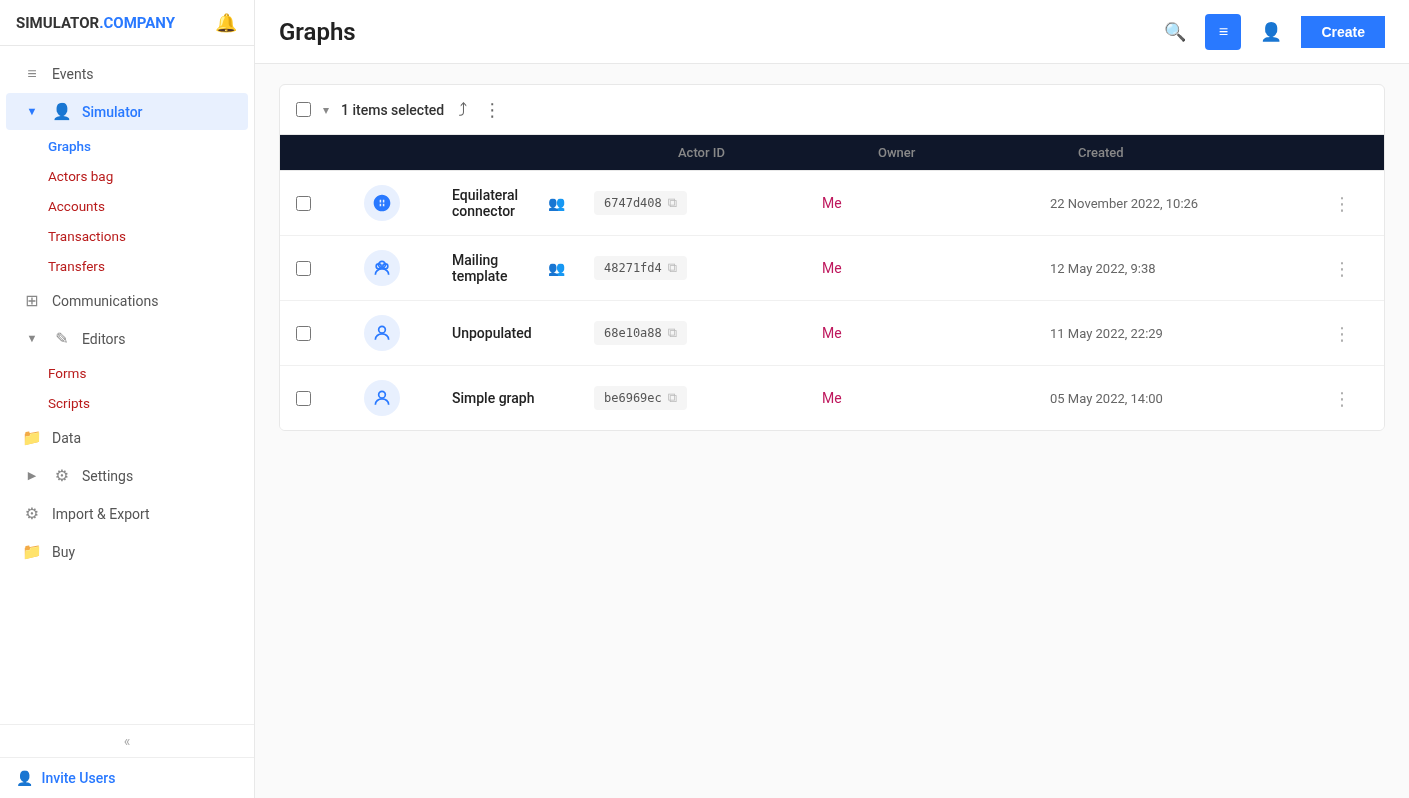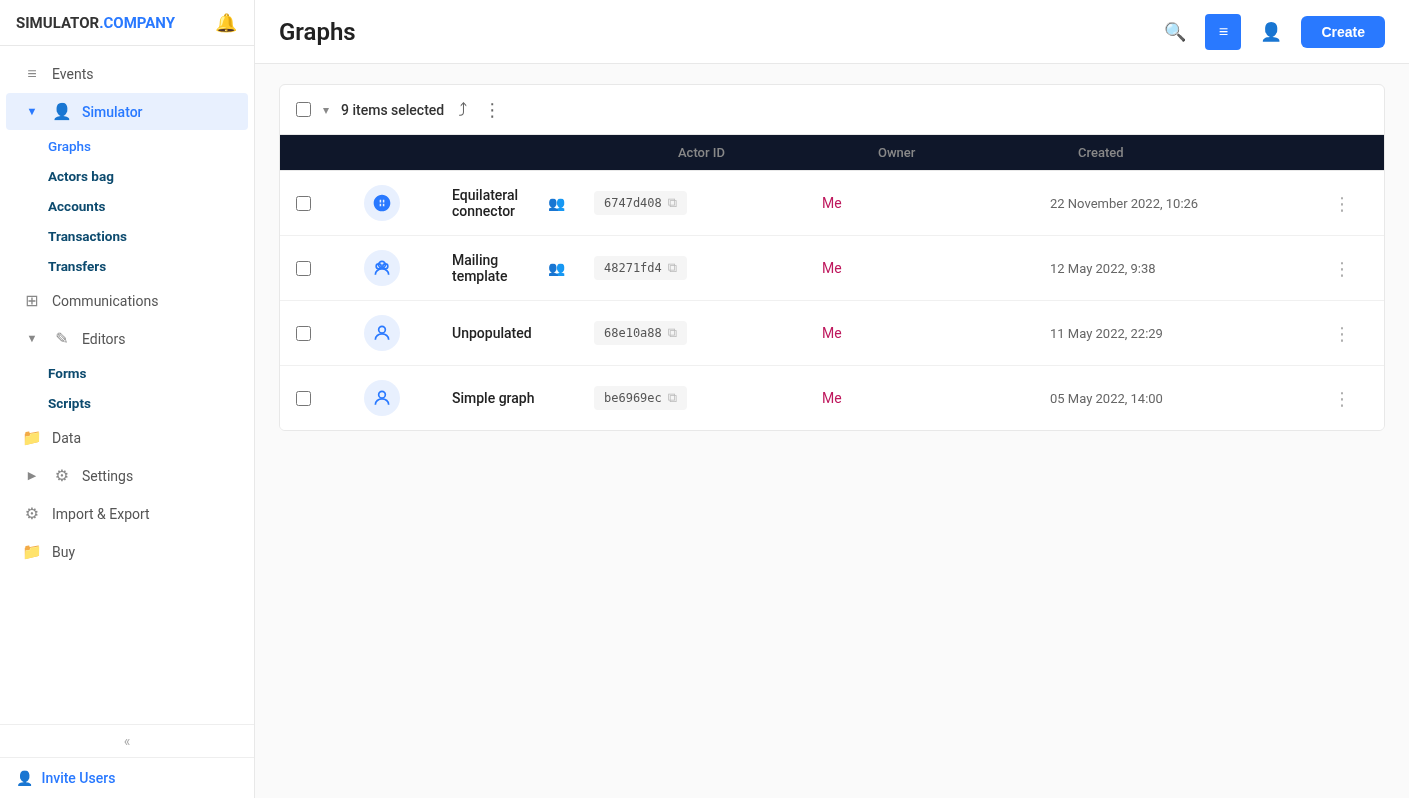--- a/index.html
+++ b/index.html
@@ -13,35 +13,35 @@
     .bell-icon { margin-left: auto; color: #999; font-size: 18px; cursor: pointer; }
 
     .sidebar-nav { flex: 1; padding: 8px 0; }
     .nav-item { display: flex; align-items: center; gap: 10px; padding: 9px 16px; cursor: pointer; color: #555; font-size: 14px; border-radius: 4px; margin: 1px 6px; }
     .nav-item.active { background: #e8f0fe; color: #2979ff; }
     .nav-item.active .nav-icon { color: #2979ff; }
     .nav-icon { color: #888; font-size: 16px; width: 20px; text-align: center; }
     .nav-label { font-size: 14px; }
 
     .sub-nav { padding-left: 48px; }
-    .sub-nav-item { padding: 7px 16px 7px 0; cursor: pointer; color: #0c4a6e; font-size: 13.5px; display: block; font-weight: bold; }
+    .sub-nav-item { padding: 7px 16px 7px 0; cursor: pointer; color: #b91c1c; font-size: 13.5px; display: block; }
     .sub-nav-item.active { color: #2979ff; font-weight: 500; }
 
     .collapse-btn { display: flex; justify-content: center; padding: 8px; cursor: pointer; color: #aaa; border-top: 1px solid #eee; }
     .invite-section { padding: 12px 16px; display: flex; align-items: center; gap: 8px; color: #2979ff; cursor: pointer; font-size: 14px; font-weight: 500; border-top: 1px solid #eee; }
 
     
     .main { flex: 1; display: flex; flex-direction: column; overflow: hidden; background: #fafafa; }
 
     
     .topbar { display: flex; align-items: center; padding: 0 24px; height: 64px; background: #fff; border-bottom: 1px solid #e8e8e8; gap: 12px; }
     .page-title { font-size: 24px; font-weight: 600; color: #222; flex: 1; }
     .topbar-icon-btn { width: 36px; height: 36px; border-radius: 4px; display: flex; align-items: center; justify-content: center; cursor: pointer; color: #666; background: transparent; border: none; font-size: 18px; }
     .topbar-icon-btn.active { background: #2979ff; color: #fff; }
-    .create-btn { background: #2979ff; color: #fff; border: none; border-radius: 6px; padding: 8px 20px; font-size: 14px; font-weight: 600; cursor: pointer; }
+    .create-btn { background: #2979ff; color: #fff; border: none; border-radius: 0; padding: 8px 20px; font-size: 14px; font-weight: 600; cursor: pointer; }
 
     
     .content { flex: 1; padding: 20px 24px; overflow-y: auto; }
 
     
     .table-container { background: #fff; border-radius: 6px; border: 1px solid #e8e8e8; overflow: hidden; }
     .table-toolbar { display: flex; align-items: center; gap: 12px; padding: 12px 16px; border-bottom: 1px solid #e8e8e8; }
     .table-toolbar .selected-count { font-size: 14px; color: #333; font-weight: 500; }
     .toolbar-icon { color: #666; font-size: 18px; cursor: pointer; padding: 2px; }
     
@@ -155,21 +155,21 @@
     </button>
     <button class="create-btn">Create</button>
   </div>
 
   <div class="content">
     <div class="table-container">
 
       <div class="table-toolbar">
         <input type="checkbox" style="width: 15px; height: 15px;">
         <span class="filter-arrow">▾</span>
-        <span class="selected-count">9 items selected</span>
+        <span class="selected-count">1 items selected</span>
         <span class="toolbar-icon">⤴</span>
         <span class="toolbar-icon">⋮</span>
       </div>
 
       <div class="table-header">
         <div></div>
         <div></div>
         <div></div>
         <div class="col-header">Actor ID</div>
         <div class="col-header">Owner</div>

